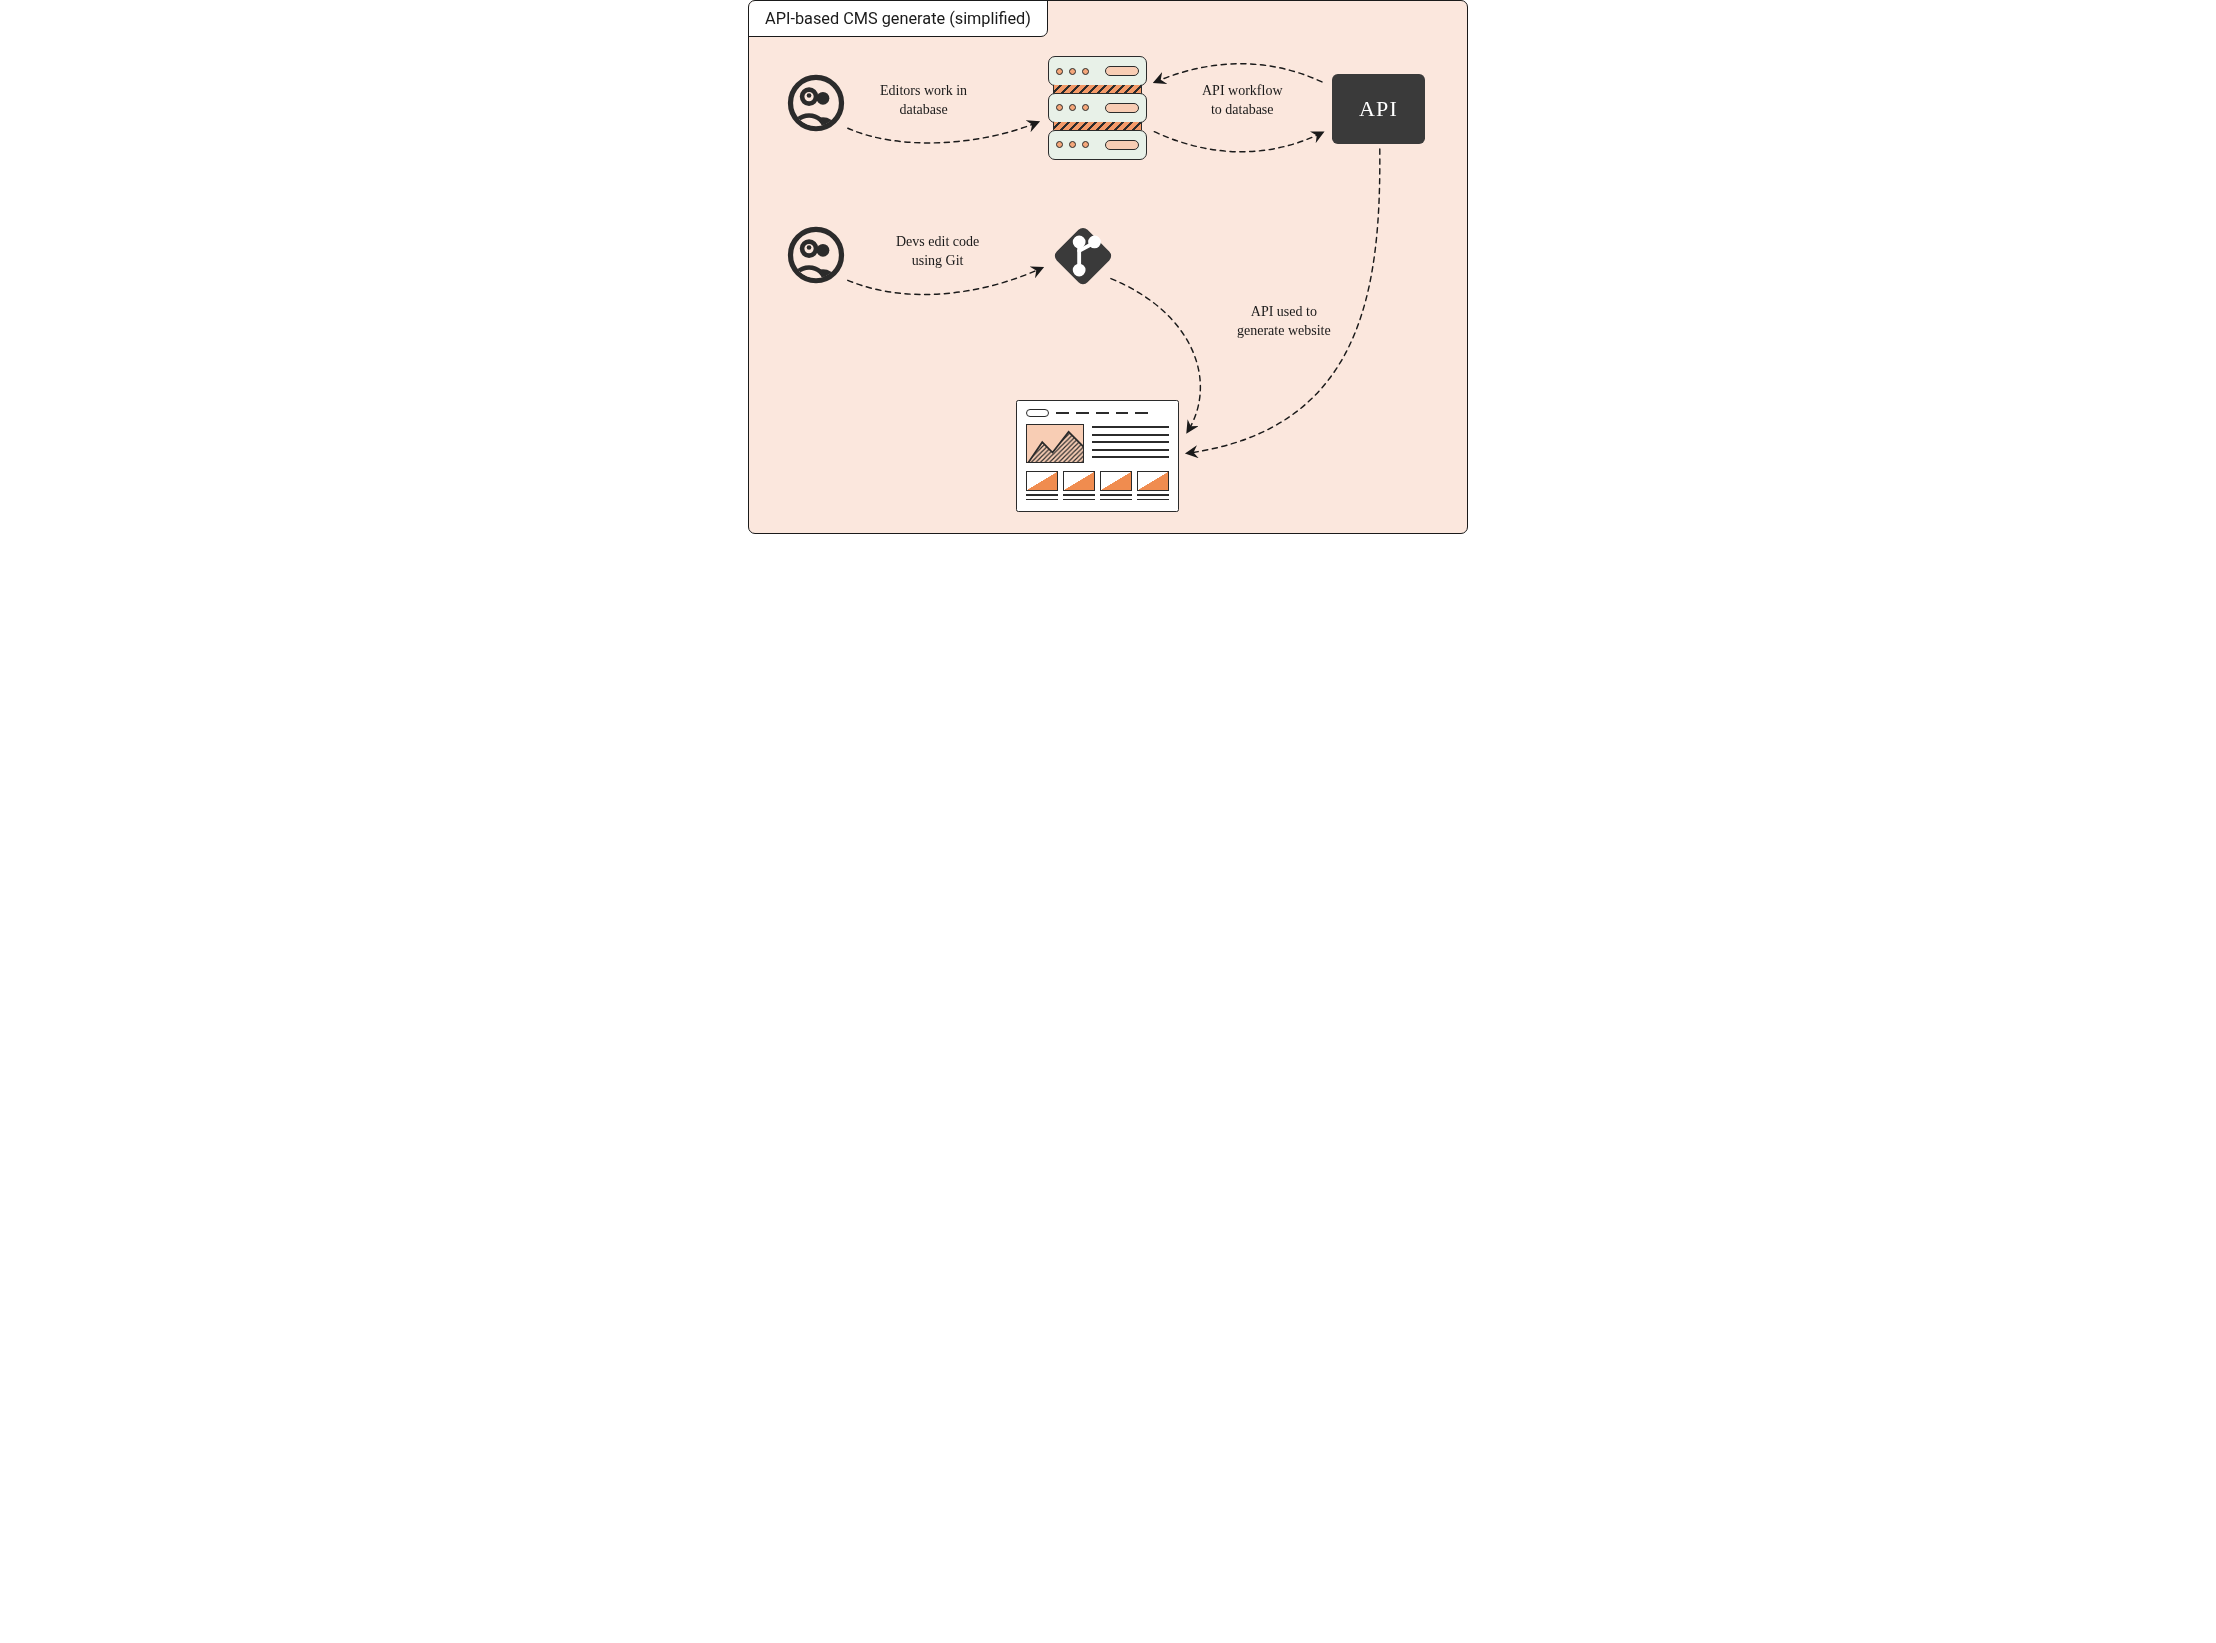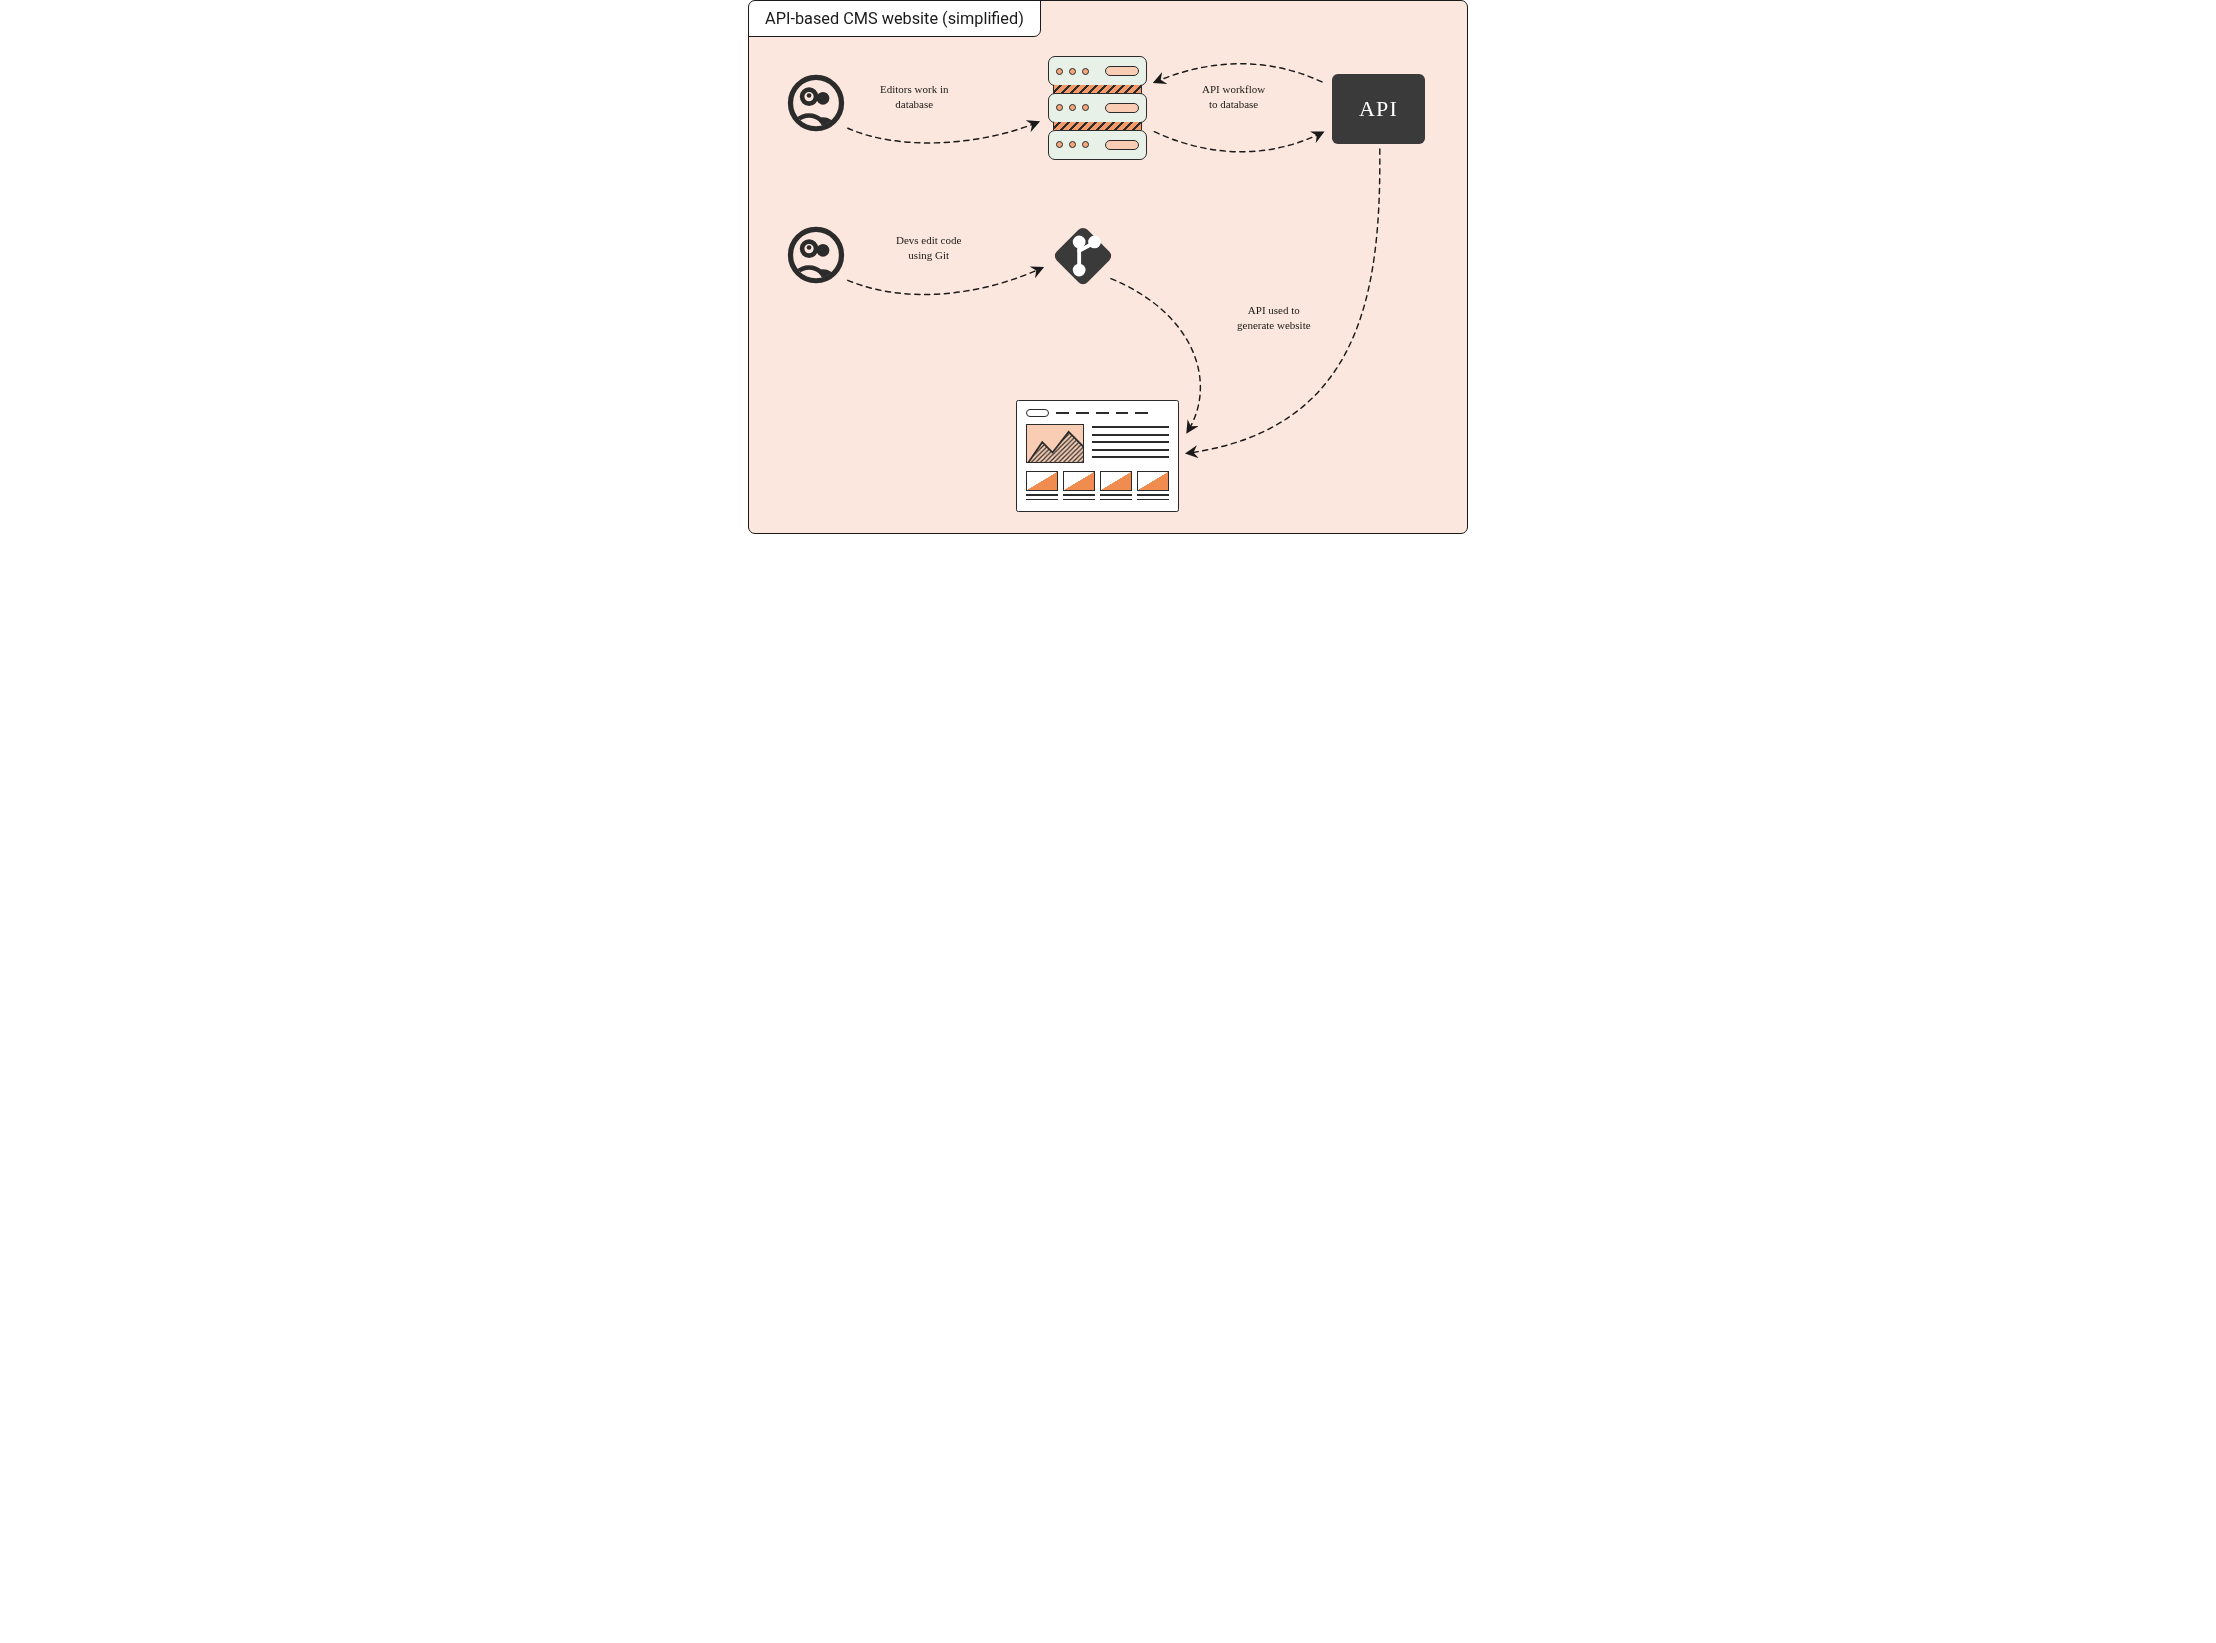--- a/index.html
+++ b/index.html
@@ -33,21 +33,21 @@
   svg.arrows {
     position: absolute;
     inset: 0;
     width: 100%;
     height: 100%;
     pointer-events: none;
   }
   .edge-label {
     position: absolute;
     font-family: "Comic Sans MS", "Segoe Script", "Bradley Hand", cursive;
-    font-size: 11px;
+    font-size: 14px;
     color: #1a1a1a;
     text-align: center;
     line-height: 1.35;
     white-space: pre;
   }
   .node {
     position: absolute;
   }
 
   
@@ -154,21 +154,21 @@
     background: linear-gradient(to top left, #f08c4f 49.5%, #fff 50.5%);
   }
   .card .cl { height:1.7px; background:#2b2b2b; }
 
 </style>
 </head>
 <body>
 
 <div class="diagram-wrap">
 
-  <div class="title-box">API-based CMS website (simplified)</div>
+  <div class="title-box">API-based CMS generate (simplified)</div>
 
   <div class="node people-icon" style="left:38px; top:73px;">
     <svg width="58" height="58" viewBox="0 0 100 100">
       <circle cx="50" cy="50" r="44" fill="none" stroke="#2b2b2b" stroke-width="9"></circle>
       <clipPath id="pc1">
           <circle cx="50" cy="50" r="40"></circle>
         </clipPath>
       <g clip-path="url(#pc1)">
 
         <circle cx="62" cy="42" r="11" fill="#2b2b2b"></circle>

